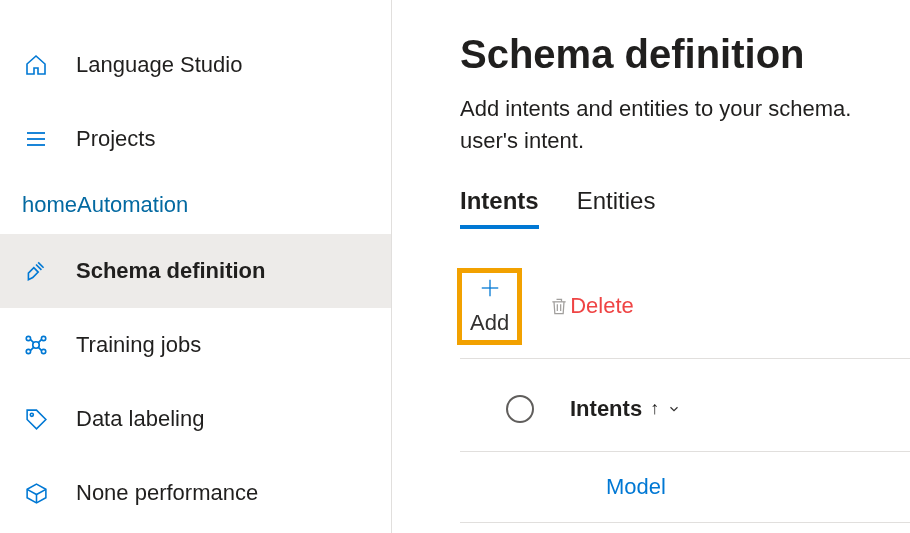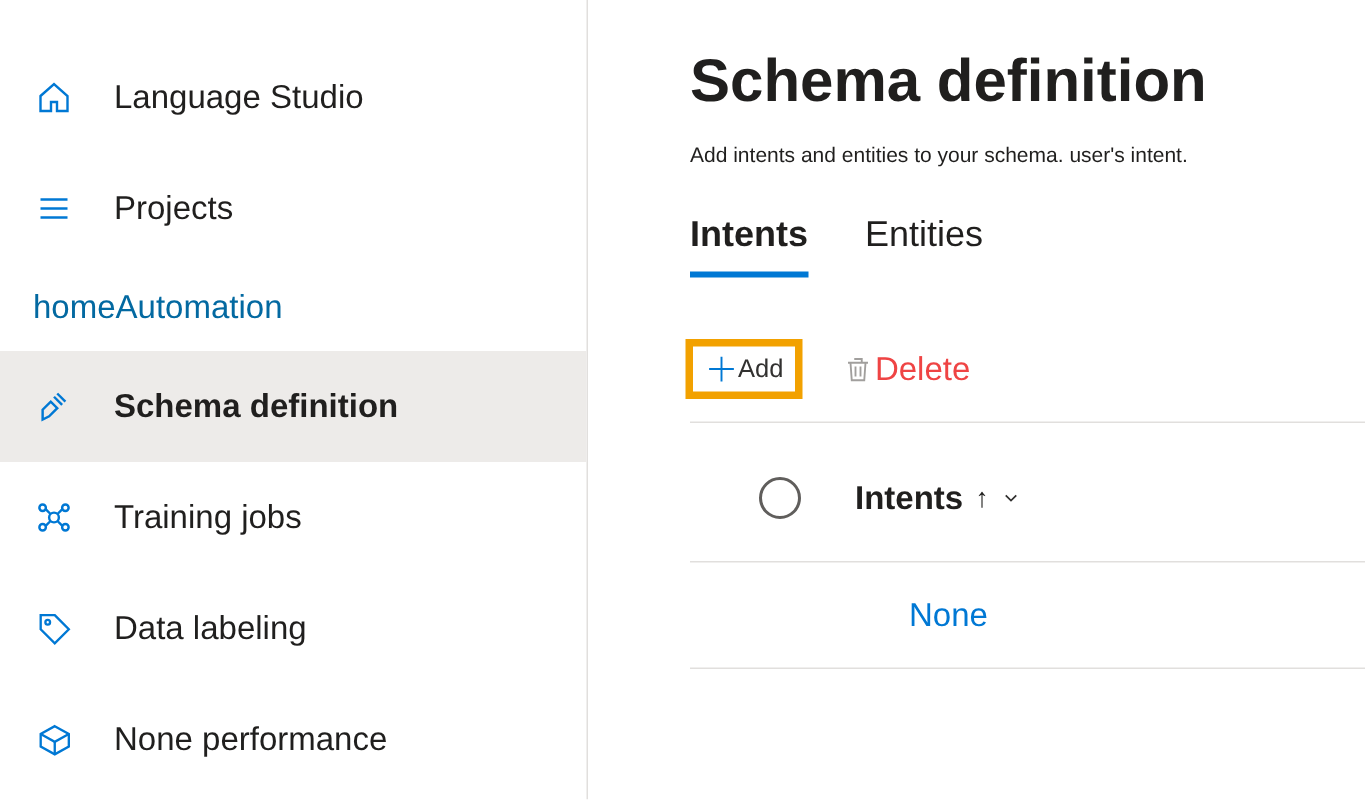--- a/index.html
+++ b/index.html
@@ -49,21 +49,21 @@
       flex: 1;
       padding: 32px 0 0 68px;
     }
     .page-title {
       font-size: 40px;
       font-weight: 600;
       margin-bottom: 16px;
       color: #201f1e;
     }
     .page-subtitle {
-      font-size: 14px;
+      font-size: 22px;
       color: #201f1e;
       line-height: 1.45;
       margin-bottom: 30px;
     }
     .tabs {
       display: flex;
       gap: 38px;
       margin-bottom: 42px;
     }
     .tab {
@@ -80,26 +80,28 @@
       display: flex;
       align-items: center;
       gap: 14px;
       padding-bottom: 16px;
       border-bottom: 1px solid #e1dfdd;
       margin-bottom: 36px;
     }
     .btn-add {
       display: flex;
       align-items: center;
-      font-size: 17px;
+      gap: 11px;
+      font-size: 22px;
       color: #323130;
       cursor: pointer;
       padding: 6px 10px;
       outline: 5px solid #f2a100;
       outline-offset: -2px;
+      flex-direction: column;
     }
     .btn-add .plus {
       color: #0078d4;
       font-size: 26px;
       line-height: 1;
     }
     .btn-delete {
       display: flex;
       align-items: center;
       gap: 1px;
@@ -255,15 +257,15 @@
       <span class="arrow-up">↑</span>
       <span class="chevron">
         <svg width="14" height="14" viewBox="0 0 24 24" fill="none" stroke="#323130" stroke-width="2">
           <polyline points="6 9 12 15 18 9"></polyline>
         </svg>
       </span>
     </div>
   </div>
 
   <div class="table-row">
-    <span class="row-link">None</span>
+    <span class="row-link">Model</span>
   </div>
 </main>
 
 </body></html>

